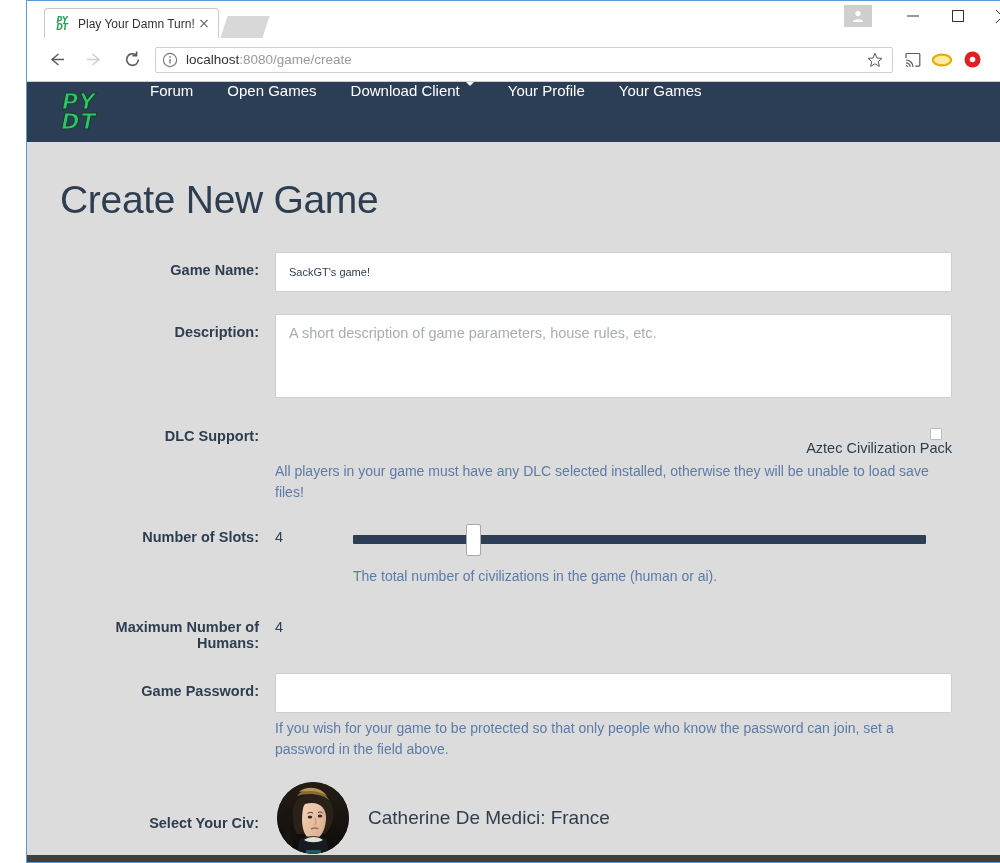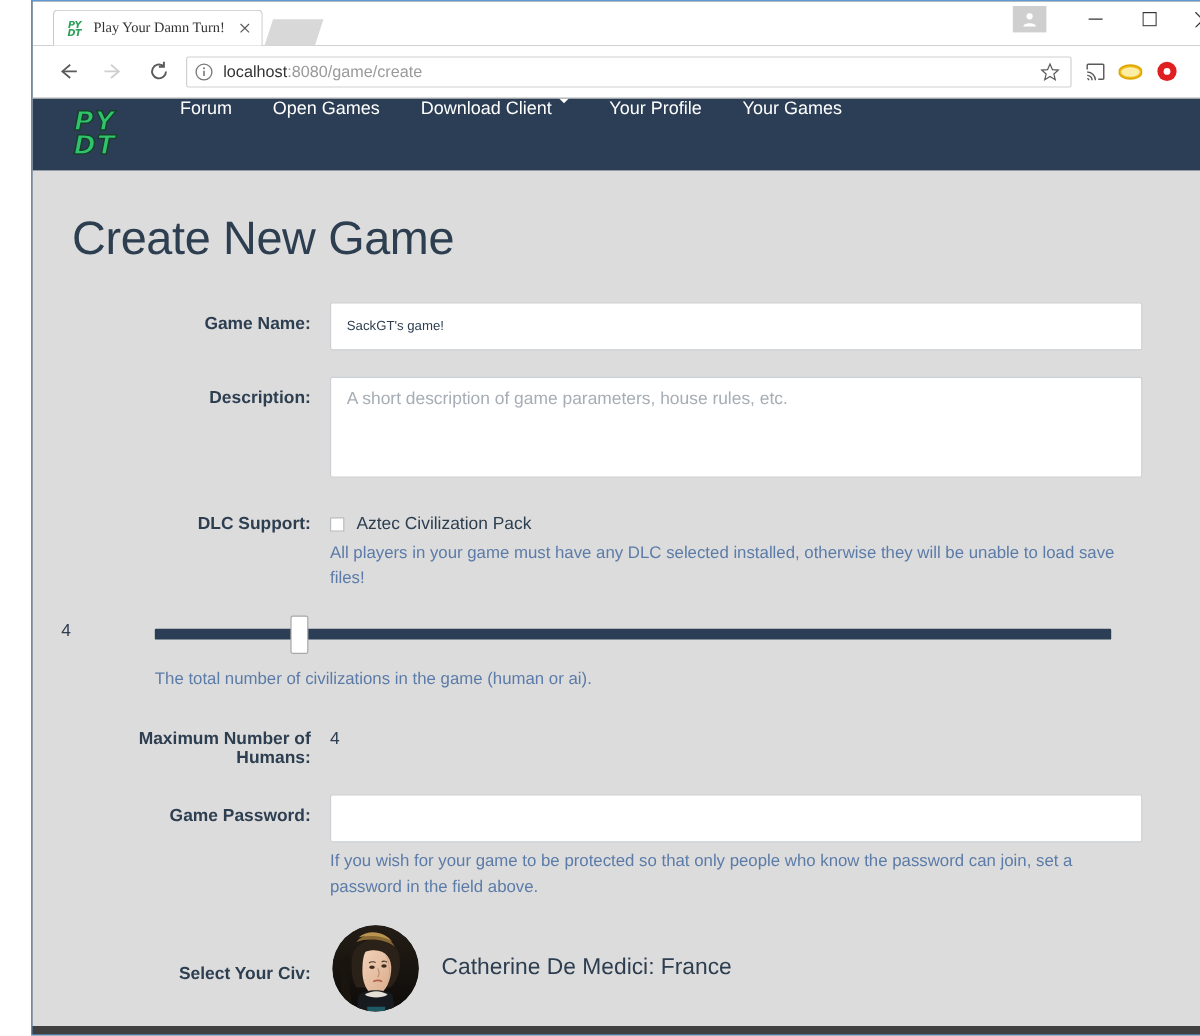--- a/index.html
+++ b/index.html
@@ -64,21 +64,20 @@
     text-align: center;
     padding-top: 1px;
   }
 
   .tab-title {
     flex: 1;
     font-size: 12px;
     color: #333333;
     white-space: nowrap;
     overflow: hidden;
-    font-family: Liberation Serif, serif;
   }
 
   .tab-close {
     width: 16px;
     height: 16px;
     flex: 0 0 16px;
     position: relative;
     cursor: pointer;
   }
   .tab-close::before, .tab-close::after {
@@ -312,22 +311,23 @@
   .help-text {
     font-size: 14px;
     color: #5b7ba8;
     line-height: 21px;
     margin-top: 5px;
     max-width: 712px;
   }
 
   .check-line {
     display: flex;
-    align-items: center;
+    align-items: flex-end;
     padding-top: 10px;
+    flex-direction: column;
   }
   .cbox {
     width: 12px; height: 12px;
     flex: 0 0 12px;
     border: 1px solid #b6bcc2;
     background: #ffffff;
     border-radius: 1px;
     margin-right: 10px;
     cursor: pointer;
   }
@@ -586,20 +586,21 @@
               <div class="cbox"></div>
               <div class="cbox-label">Aztec Civilization Pack</div>
             </div>
             <div class="help-text">All players in your game must have any DLC selected installed, otherwise they will be unable to load save files!</div>
           </div>
         </div>
 
         <div class="spacer-16"></div>
 
         <div class="form-row slider-row">
+          <div class="form-label">Number of Slots:</div>
           <div class="slider-value">4</div>
           <div class="form-control">
             <div class="slider-wrap">
               <div class="slider-track"></div>
               <div class="slider-handle" id="slots-handle" style="left: 112.83px;"></div>
             </div>
             <div class="help-text">The total number of civilizations in the game (human or ai).</div>
           </div>
         </div>
 

